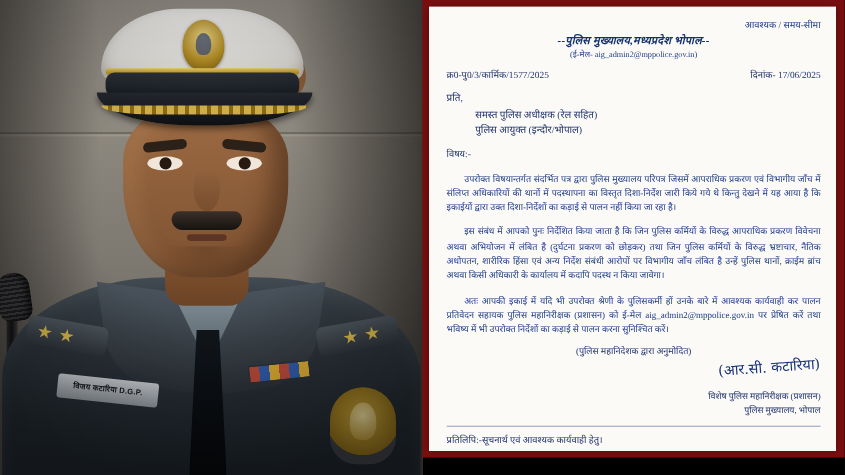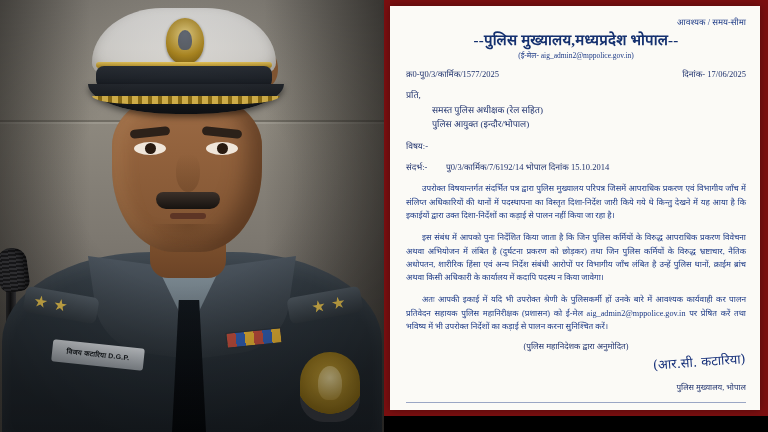--- a/index.html
+++ b/index.html
@@ -259,24 +259,25 @@
     overflow: hidden;
   }
   .hand { font-family: "Liberation Serif", serif; color:#1d3a86; }
   .doc-topline {
     display:flex; justify-content:flex-end;
     font-size: 8.5px; color:#1d3a86;
     margin-bottom: 2px;
   }
   .doc-head {
     text-align:center;
-    font-size: 15px;
+    font-size: 10px;
     font-weight: bold;
     color:#14306f;
     letter-spacing:.2px;
+    font-style:italic;
   }
   .doc-subhead {
     text-align:center;
     font-size: 7.5px;
     color:#1d3a86;
     margin-top: 1px;
   }
   .doc-ref-row {
     display:flex; justify-content:space-between;
     font-size: 8.5px;
@@ -399,33 +400,30 @@
         <div class="to-lines">
           <div>समस्त पुलिस अधीक्षक (रेल सहित)</div>
           <div>पुलिस आयुक्त (इन्दौर/भोपाल)</div>
         </div>
       </div>
 
       <div class="kv-row">
         <span class="kv-key">विषय:-</span>
       </div>
 
-      <div class="kv-row">
-        <span class="kv-key">संदर्भ:-</span>
-        <span class="kv-val">पु0/3/कार्मिक/7/6192/14 भोपाल दिनांक 15.10.2014</span>
-      </div>
 
       <p class="para indent">उपरोक्त विषयान्तर्गत संदर्भित पत्र द्वारा पुलिस मुख्यालय परिपत्र जिसमें आपराधिक प्रकरण एवं विभागीय जाँच में संलिप्त अधिकारियों की थानों में पदस्थापना का विस्तृत दिशा-निर्देश जारी किये गये थे किन्तु देखने में यह आया है कि इकाईयों द्वारा उक्त दिशा-निर्देशों का कड़ाई से पालन नहीं किया जा रहा है।</p>
       <p class="para indent">इस संबंध में आपको पुनः निर्देशित किया जाता है कि जिन पुलिस कर्मियों के विरुद्ध आपराधिक प्रकरण विवेचना अथवा अभियोजन में लंबित है (दुर्घटना प्रकरण को छोड़कर) तथा जिन पुलिस कर्मियों के विरुद्ध भ्रष्टाचार, नैतिक अधोपतन, शारीरिक हिंसा एवं अन्य निर्देश संबंधी आरोपों पर विभागीय जाँच लंबित है उन्हें पुलिस थानों, क्राईम ब्रांच अथवा किसी अधिकारी के कार्यालय में कदापि पदस्थ न किया जावेगा।</p>
       <p class="para indent">अतः आपकी इकाई में यदि भी उपरोक्त श्रेणी के पुलिसकर्मी हों उनके बारे में आवश्यक कार्यवाही कर पालन प्रतिवेदन सहायक पुलिस महानिरीक्षक (प्रशासन) को ई-मेल aig_admin2@mppolice.gov.in पर प्रेषित करें तथा भविष्य में भी उपरोक्त निर्देशों का कड़ाई से पालन करना सुनिश्चित करें।</p>
 
       <div class="center-note">(पुलिस महानिदेशक द्वारा अनुमोदित)</div>
 
       <div class="sign-block">
         <span class="sign-scribble hand">(आर.सी. कटारिया)</span>
+        <div>विशेष पुलिस महानिरीक्षक (प्रशासन)</div>
         <div>पुलिस मुख्यालय, भोपाल</div>
       </div>
 
       <div class="divider"></div>
 
       <div class="foot-title">प्रतिलिपि:-सूचनार्थ एवं आवश्यक कार्यवाही हेतु।</div>
 
     </div>
   </div>
 

